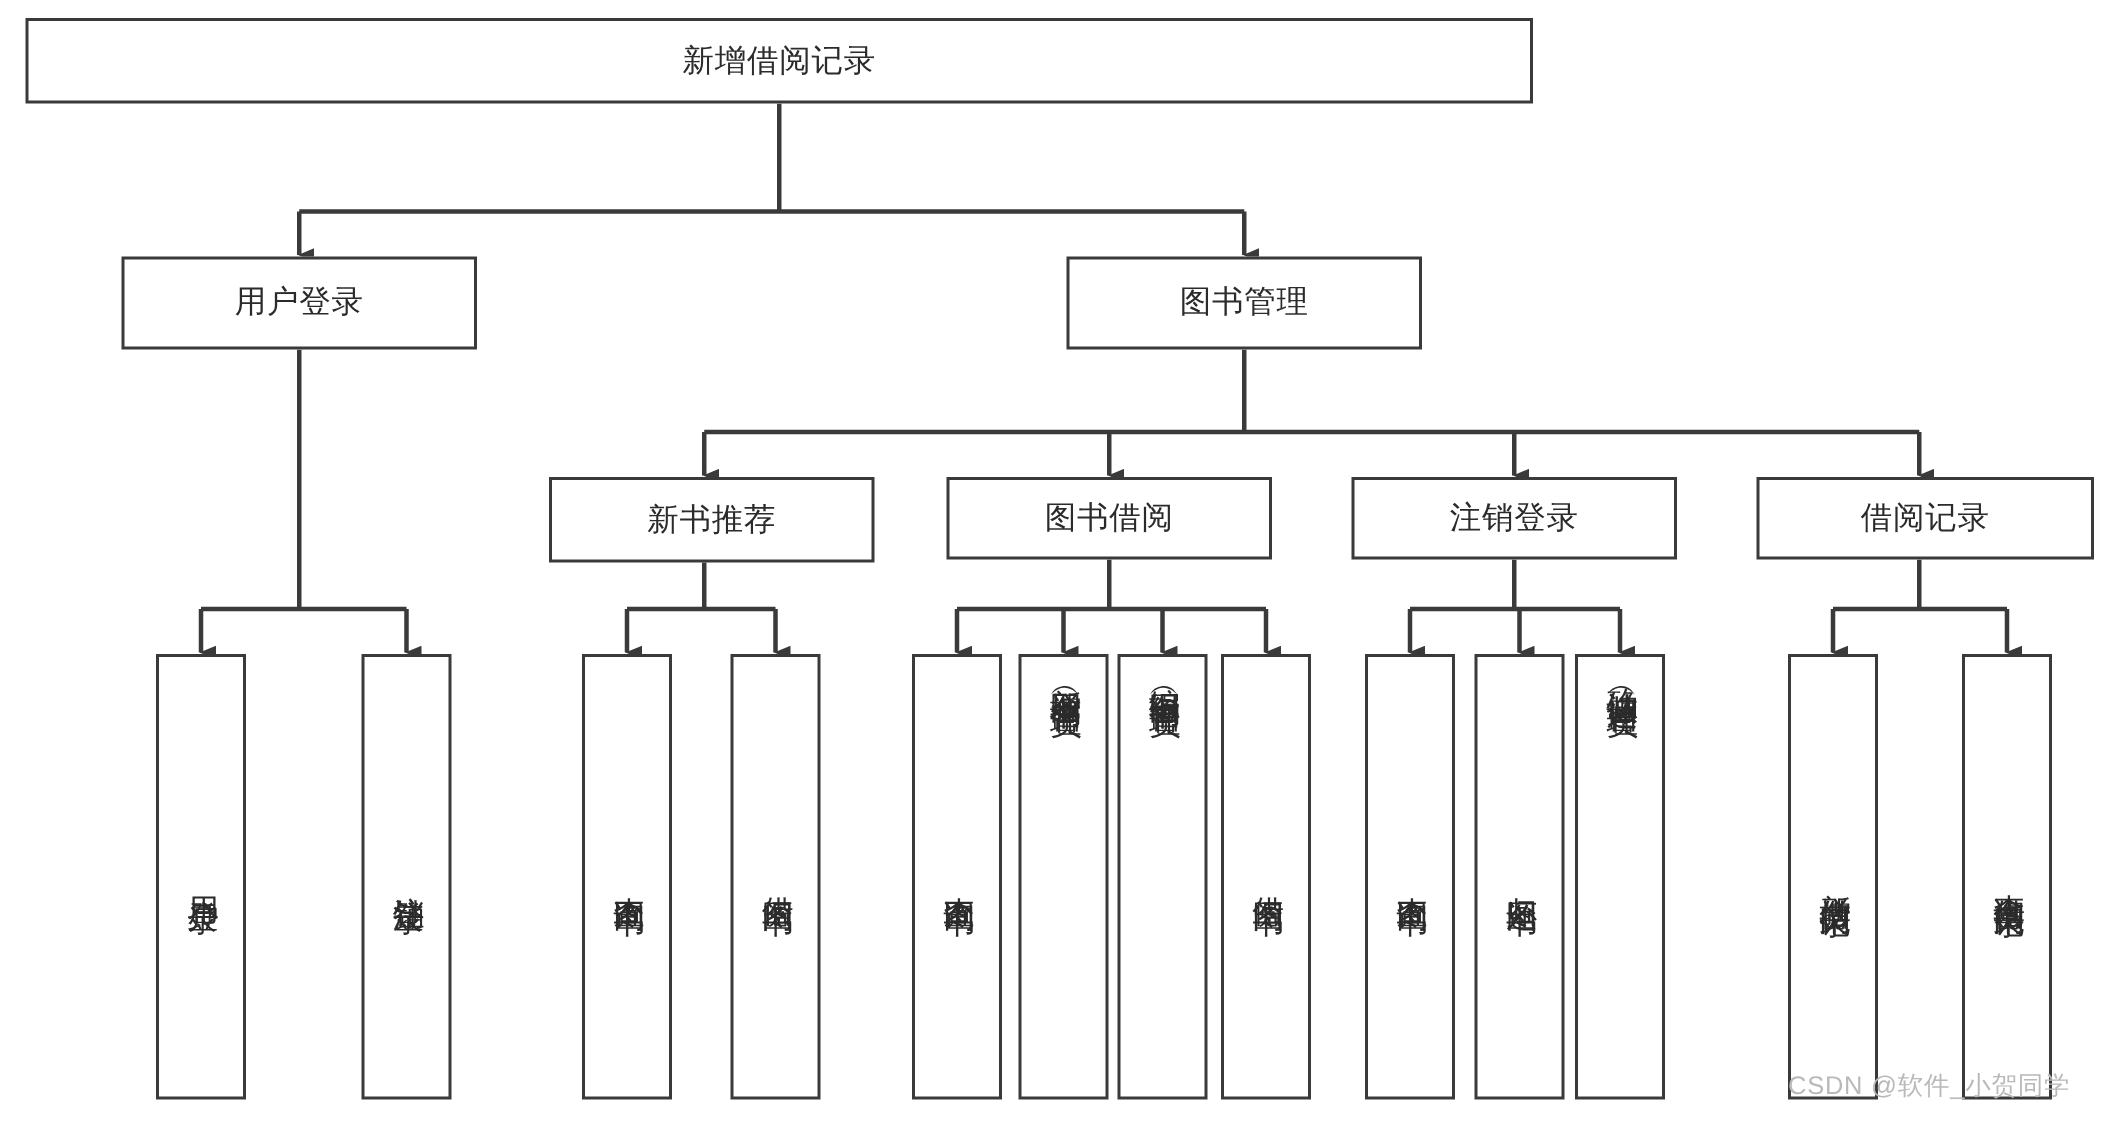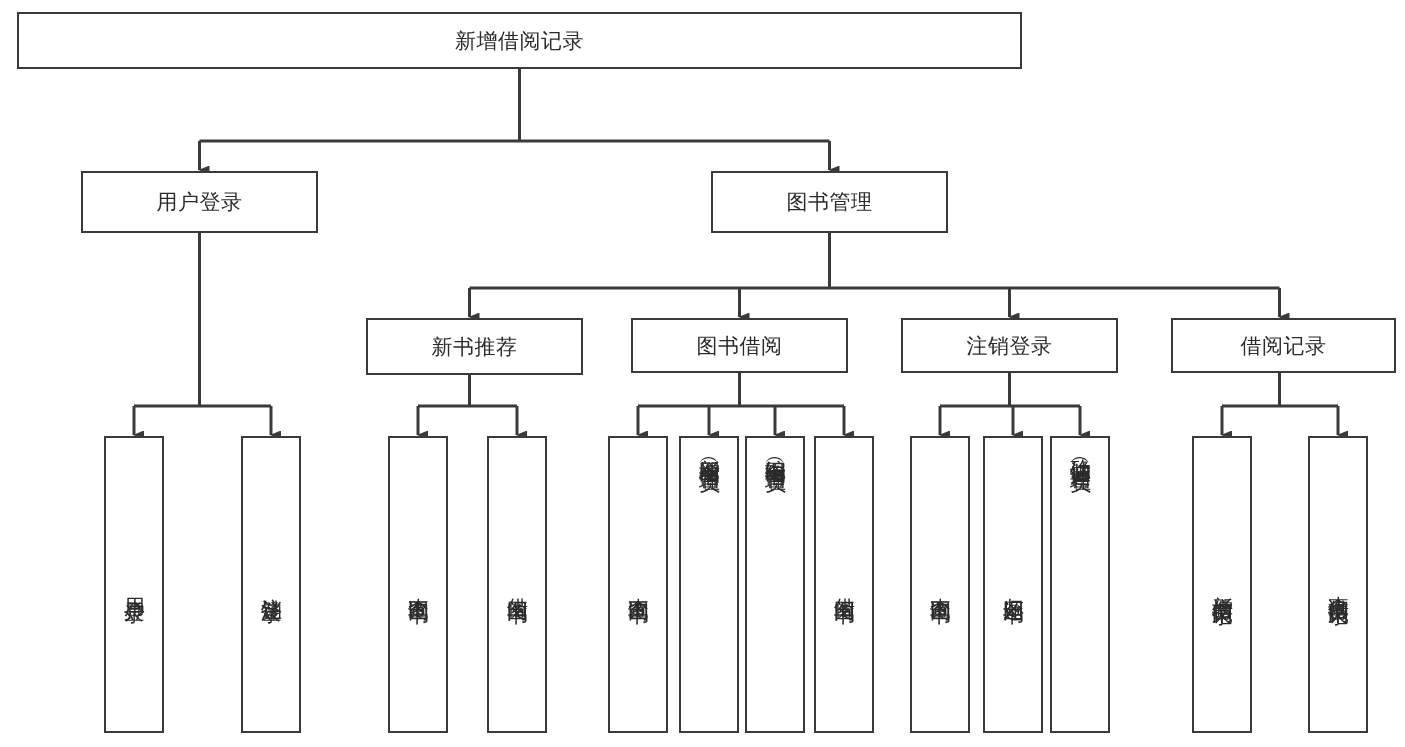--- a/index.html
+++ b/index.html
@@ -173,14 +173,15 @@
         <span class="node-label-v">确认归还（管理员）</span>
       </div>
       <div class="node-box leaf-box" style="left: 1192px; top: 436px; width: 60px; height: 297px;">
         <span class="node-label-v">新增借阅记录</span>
       </div>
       <div class="node-box leaf-box" style="left: 1308px; top: 436px; width: 60px; height: 297px;">
         <span class="node-label-v">查询借阅记录</span>
       </div>
     </div>
 
+  <div class="watermark" style="left:1192px; top:712px;">CSDN @软件_小贺同学</div>
 
 </div>
 
 </body></html>

